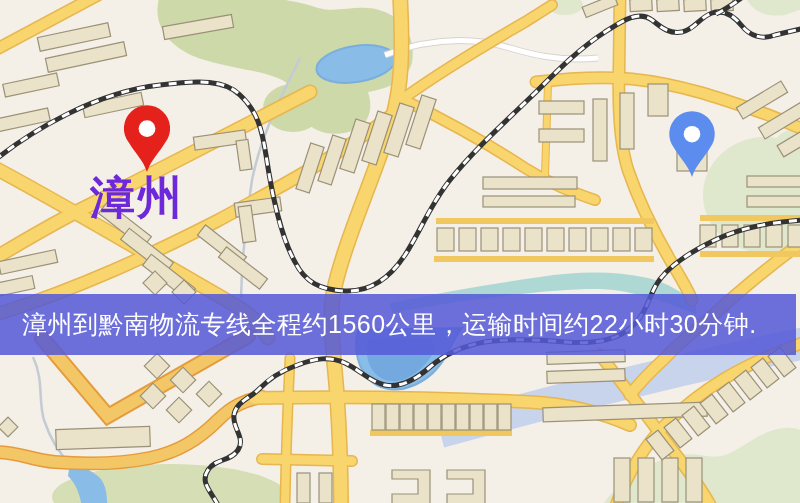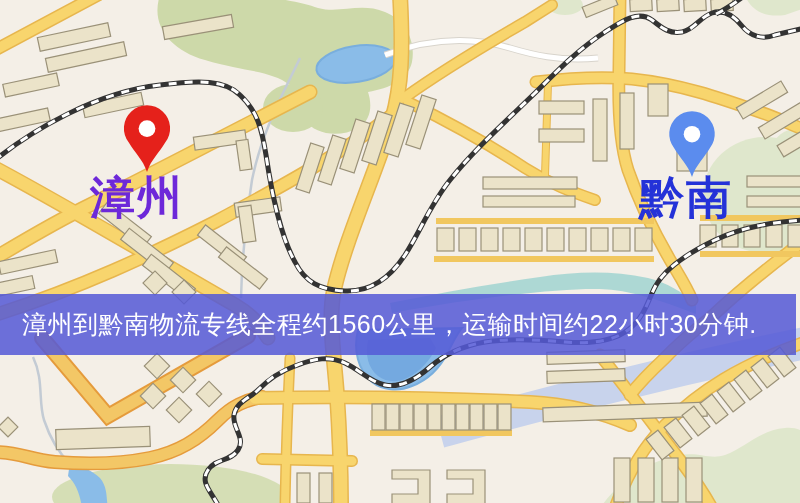--- a/index.html
+++ b/index.html
@@ -240,19 +240,18 @@
       <path d="M0,0 C-3,-9 -9,-14 -13,-21 A16.5,16.5 0 1 1 13,-21 C9,-14 3,-9 0,0 Z" fill="#e5211b"></path>
       <circle cx="0" cy="-31" r="6" fill="#ffffff"></circle>
     </g>
     <g transform="translate(692,177) scale(1.38)">
       <path d="M0,0 C-3,-9 -9,-14 -13,-21 A16.5,16.5 0 1 1 13,-21 C9,-14 3,-9 0,0 Z" fill="#5b8cee"></path>
       <circle cx="0" cy="-31" r="6" fill="#ffffff"></circle>
     </g>
   </svg>
 
   <div class="city-label origin">漳州</div>
-  <div class="city-label dest">黔南</div>
 
   <div class="banner">
     <span>漳州到黔南物流专线全程约1560公里，运输时间约22小时30分钟.</span>
   </div>
 
 </div>
 
 </body></html>

